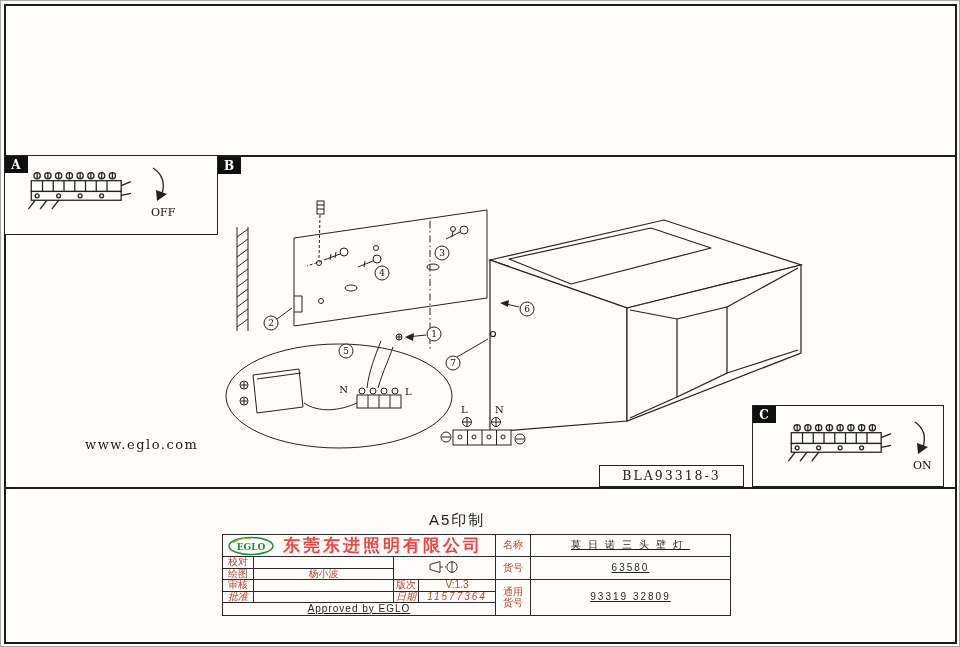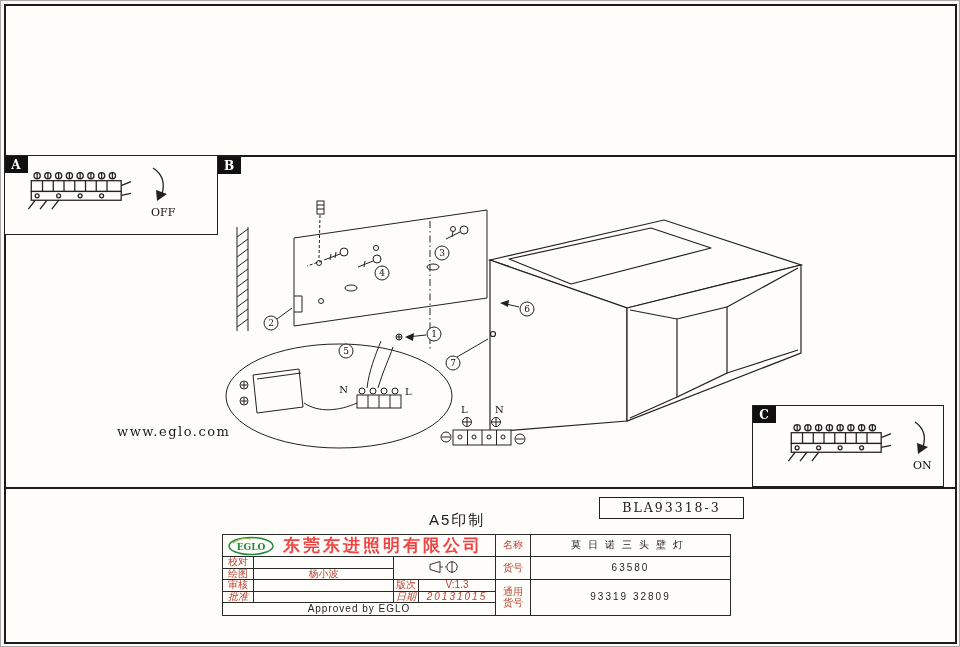--- a/index.html
+++ b/index.html
@@ -14,21 +14,21 @@
   .section-box { border:1.5px solid #222; background:#fffdfa; }
   .url-text { font-size:13px; letter-spacing:1.5px; }
   .bla-box { width:145px; height:22px; border:1.5px solid #222; background:#fffdfa; text-align:center;
              line-height:19px; font-size:12.5px; letter-spacing:2px; }
   .a5 { font-size:15px; letter-spacing:2px; font-family:"Liberation Sans", sans-serif; }
   table.tb { border-collapse:collapse; table-layout:fixed; background:#fffdfa; }
   table.tb td { border:1px solid #2a2a2a; padding:0; text-align:center; vertical-align:middle;
                 font-size:10px; line-height:1.05; overflow:hidden;
                 font-family:"Liberation Sans", sans-serif; }
   .red { color:#b8402e; }
-  .blk { color:#1f1f1f; }
+  .blk { color:#1f1f1f;text-decoration:underline; }
   .company { color:#ef4444; font-weight:bold; font-size:17px; letter-spacing:3px; white-space:nowrap; }
   .name-val { font-size:12px; letter-spacing:7px; }
   .num-val { font-size:11px; letter-spacing:2px; font-family:"DejaVu Serif", serif; }
   .small2 { font-size:9px; }
   .approved { font-size:10px; letter-spacing:1px; text-align:left; padding-left:18px;
               font-family:"DejaVu Serif", serif; }
   .logo-wrap { display:flex; align-items:center; justify-content:flex-start; gap:8px; padding-left:4px; }
   svg text { font-family:"DejaVu Serif", serif; }
 </style>
 </head>
@@ -206,22 +206,22 @@
       <span>C</span>
     </div>
   <svg width="189" height="79" viewBox="0 0 189 79">
     <use href="#term-strip" x="34" y="14" width="118" height="43"></use>
     <path d="M162,16 q13,9 8,25" stroke="#222" fill="none" stroke-width="1.3"></path>
     <polygon points="164,37 175,41 165,48" fill="#222"></polygon>
     <text x="160" y="63" font-size="11" fill="#111">ON</text>
   </svg>
 </div>
 
-<div class="abs url-text" style="left:84px;top:423px;margin-left:32px;">www.eglo.com</div>
-<div class="abs bla-box" style="left:598px;top:464px;margin-top:32px;">BLA93318-3</div>
+<div class="abs url-text" style="left:84px;top:436px;">www.eglo.com</div>
+<div class="abs bla-box" style="left:598px;top:464px;">BLA93318-3</div>
 
 <div class="abs a5" style="left:428px;top:510px;">A5印制</div>
 
 <table class="abs tb" style="left:221px;top:533px;width:508px;">
   <colgroup>
     <col style="width:31px">
       <col style="width:140px">
       <col style="width:25px">
     <col style="width:77px">
       <col style="width:35px">
@@ -270,19 +270,19 @@
     <td class="red small2" rowspan="3">
       <div>通用</div>
       <div>货号</div>
     </td>
     <td class="blk num-val" rowspan="3">93319 32809</td>
   </tr>
   <tr style="height:11px;font-style:italic;">
     <td class="red">批准</td>
     <td></td>
     <td class="red small2">日期</td>
-    <td class="red num-val">20131015</td>
+    <td class="red num-val">11577364</td>
   </tr>
   <tr style="height:13px;">
     <td colspan="4" class="approved blk">Approved by EGLO</td>
   </tr>
 </tbody>
   </table>
 
 </body></html>

